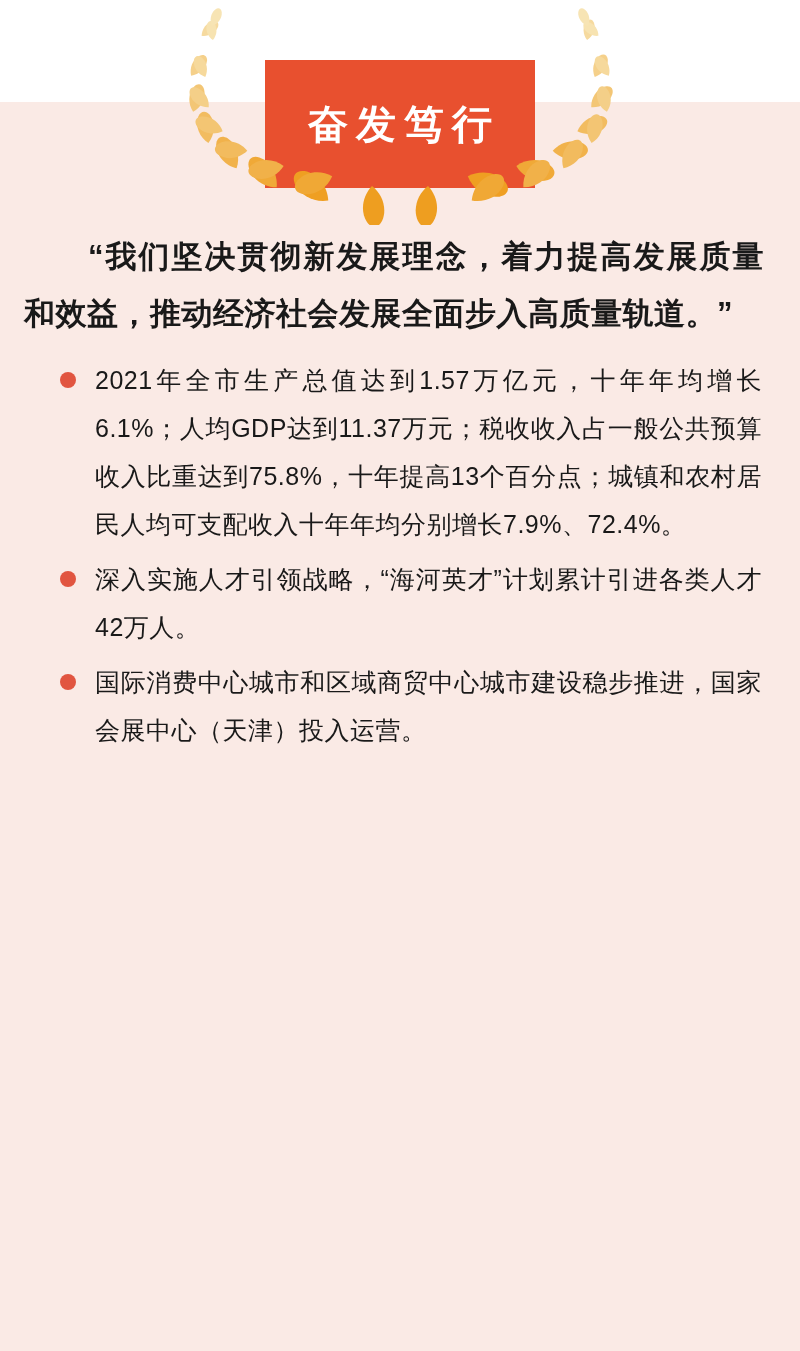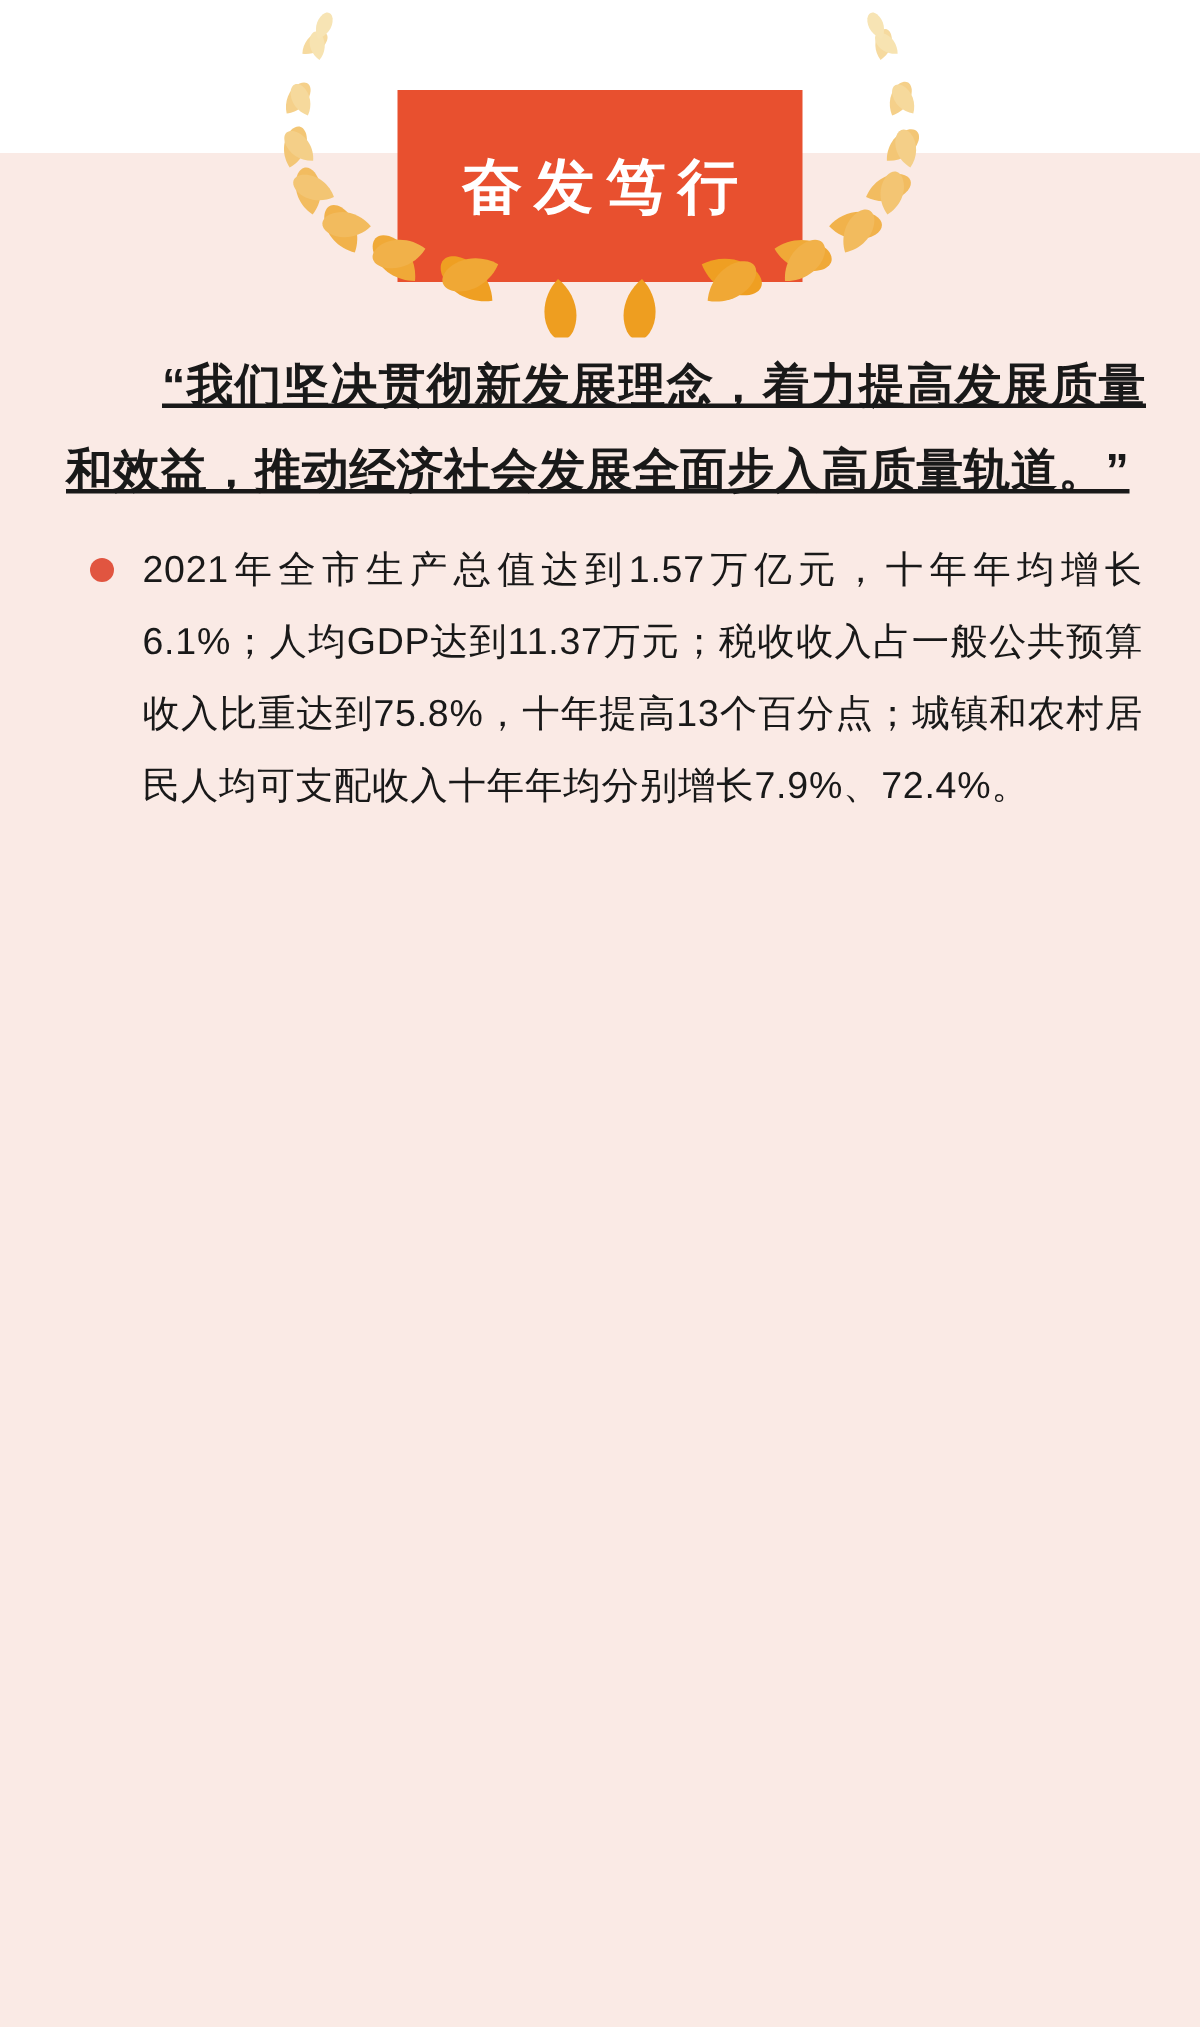--- a/index.html
+++ b/index.html
@@ -31,25 +31,24 @@
   }
   .wreath{
     position:absolute;left:0;top:0;width:800px;height:225px;
     z-index:2;pointer-events:none;
   }
   .content{
     position:absolute;left:0;top:218px;width:800px;z-index:3;
   }
   .quote{
     margin:0;
-    padding:10px 36px 0 44px;
+    padding:10px 36px 0 24px;
     font-size:31px;line-height:57px;font-weight:700;
     text-align:justify;text-indent:64px;
     letter-spacing:0.5px;
-    text-decoration:underline;
   }
   .achievements{
     list-style:none;
     margin:14px 0 0 0;
     padding:0 38px 0 95px;
   }
   .achievements li{
     position:relative;
     font-size:25px;line-height:48px;
     text-align:justify;
@@ -108,15 +107,23 @@
 </div>
 
 <div class="content">
   <p class="quote">“我们坚决贯彻新发展理念，着力提高发展质量和效益，推动经济社会发展全面步入高质量轨道。”</p>
 
   <ul class="achievements">
     <li>
       <span class="dot"></span>
       <span>2021年全市生产总值达到1.57万亿元，十年年均增长6.1%；人均GDP达到11.37万元；税收收入占一般公共预算收入比重达到75.8%，十年提高13个百分点；城镇和农村居民人均可支配收入十年年均分别增长7.9%、72.4%。</span>
     </li>
+    <li>
+      <span class="dot"></span>
+      <span>深入实施人才引领战略，“海河英才”计划累计引进各类人才42万人。</span>
+    </li>
+    <li>
+      <span class="dot"></span>
+      <span>国际消费中心城市和区域商贸中心城市建设稳步推进，国家会展中心（天津）投入运营。</span>
+    </li>
 
   </ul>
 </div>
 
 </body></html>

